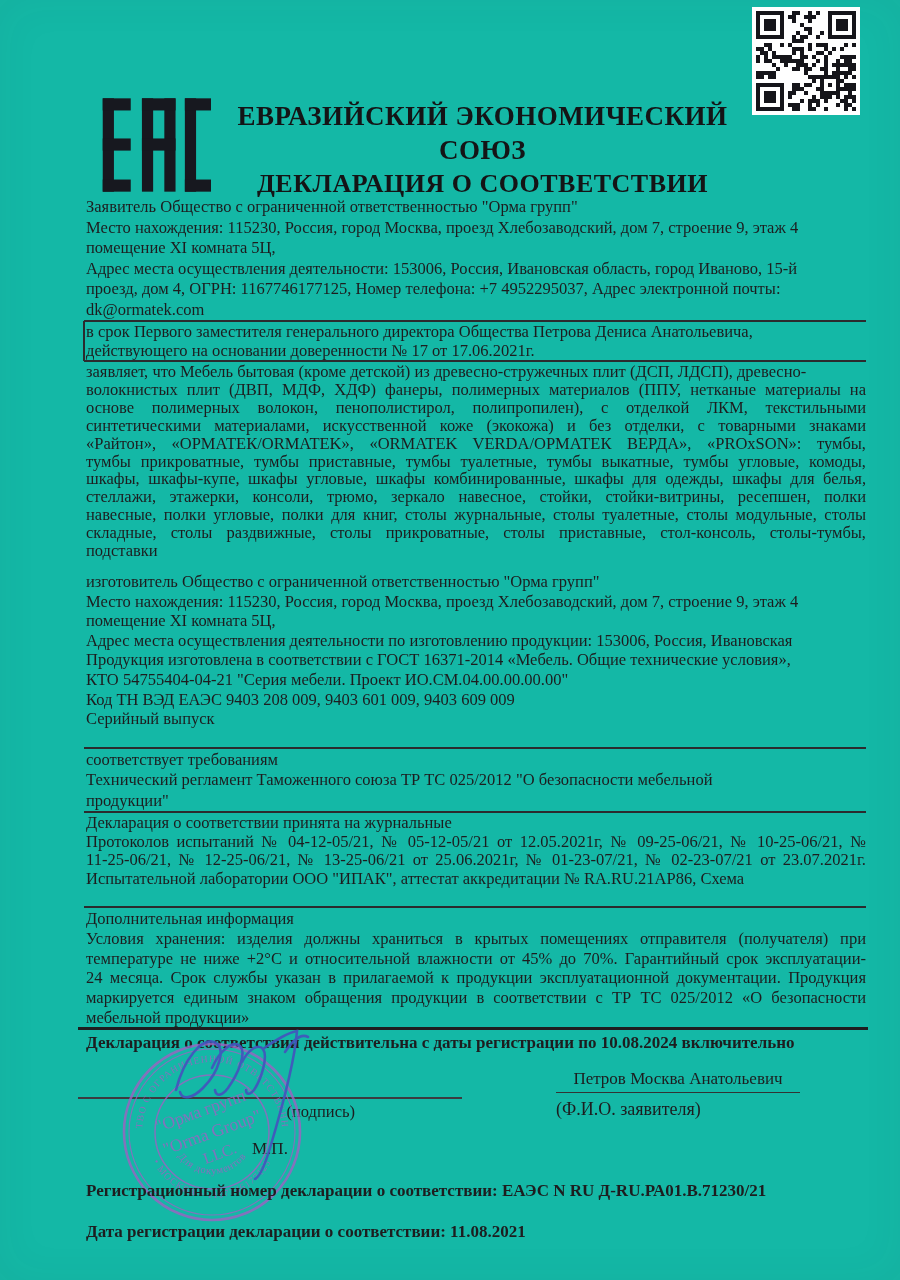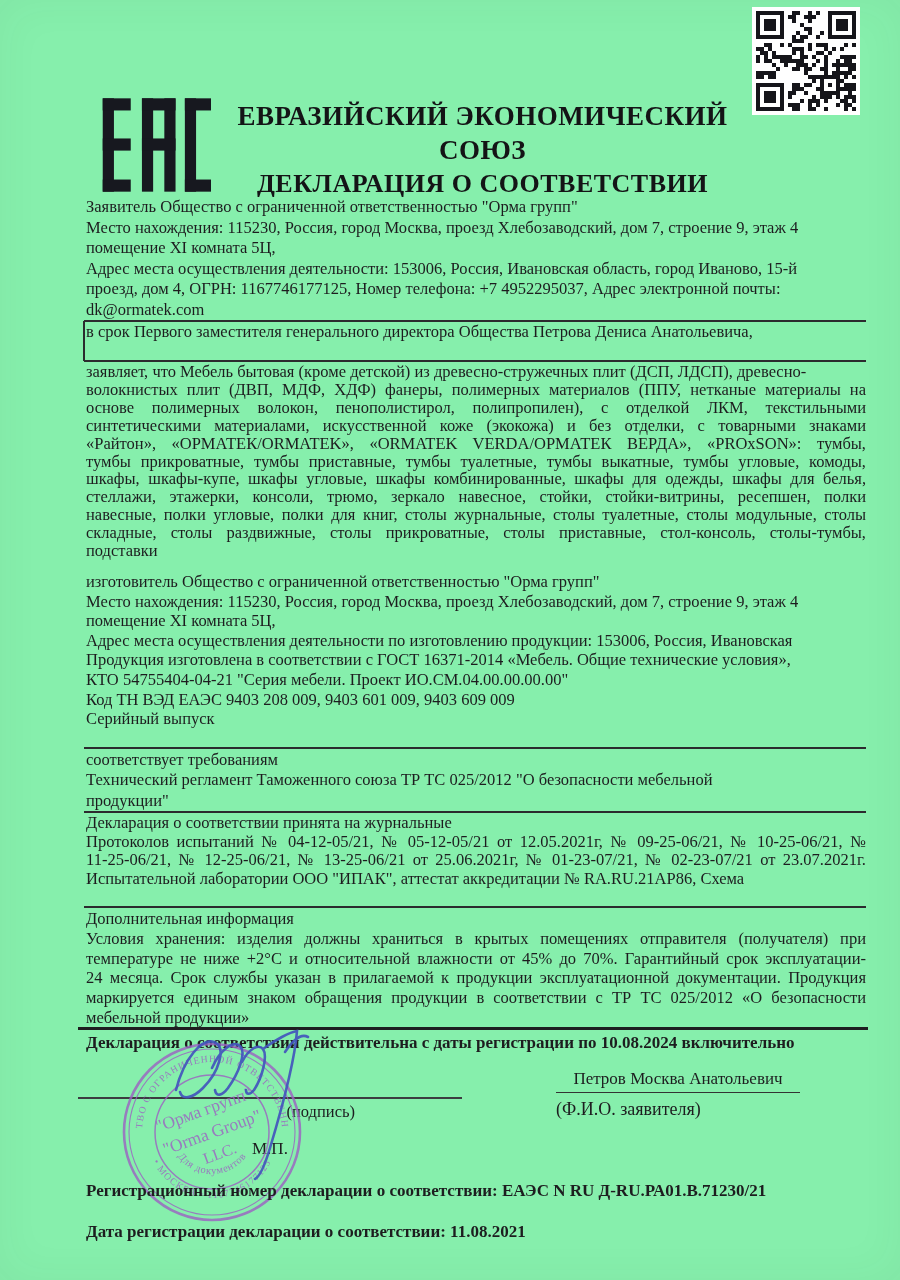--- a/index.html
+++ b/index.html
@@ -1,16 +1,16 @@
 <!DOCTYPE html>
 <html><head>
 <meta charset="utf-8">
 <style>
   html,body{margin:0;padding:0;background:#e9e9e6;}
-  .page{position:relative;width:900px;height:1280px;background:#86efac;
+  .page{position:relative;width:900px;height:1280px;background:#14b8a6;
         font-family:"Liberation Serif",serif;color:#1d1d1f;overflow:hidden;
         box-shadow:inset 0 0 45px rgba(60,60,55,.05);}
   
   .titles{position:absolute;left:195px;top:99px;width:575px;text-align:center;font-weight:bold;color:#141416;}
   .title-1{font-size:27px;line-height:34px;letter-spacing:.5px;}
   .title-2{font-size:26px;line-height:34px;letter-spacing:.5px;}
   .eac{position:absolute;left:99px;top:96px;width:112px;height:98px;}
   .qr{position:absolute;left:748px;top:7px;width:115px;height:108px;}
   
   .para{position:absolute;left:86px;width:780px;font-size:16.5px;}
@@ -270,20 +270,23 @@
         <div>Адрес места осуществления деятельности: 153006, Россия, Ивановская область, город Иваново, 15-й</div>
         <div>проезд, дом 4, ОГРН: 1167746177125, Номер телефона: +7 4952295037, Адрес электронной почты:</div>
         <div>dk@ormatek.com</div>
       </div>
   </div>
   <div class="hr" style="top:320px"></div>
   <div class="vtick"></div>
 
   <div class="para" style="top:323px;line-height:18.5px">
     <div><b>в срок</b><span> Первого заместителя генерального директора Общества Петрова Дениса Анатольевича,</span></div>
+    <div>
+        <div>действующего на основании доверенности № 17 от 17.06.2021г.</div>
+      </div>
   </div>
   <div class="hr" style="top:360px"></div>
 
   <div class="para" style="top:363px;line-height:17.9px">
     <div><b>заявляет,</b><span> что Мебель бытовая (кроме детской) из древесно-стружечных плит (ДСП, ЛДСП), древесно-</span></div>
     <div class="just">
         <div>волокнистых плит (ДВП, МДФ, ХДФ) фанеры, полимерных материалов (ППУ, нетканые материалы на</div>
         <div>основе полимерных волокон, пенополистирол, полипропилен), с отделкой ЛКМ, текстильными</div>
         <div>синтетическими материалами, искусственной коже (экокожа) и без отделки, с товарными знаками</div>
         <div>«Райтон», «ОРМАТЕК/ORMATEK», «ORMATEK VERDA/ОРМАТЕК ВЕРДА», «PROxSON»: тумбы,</div>

